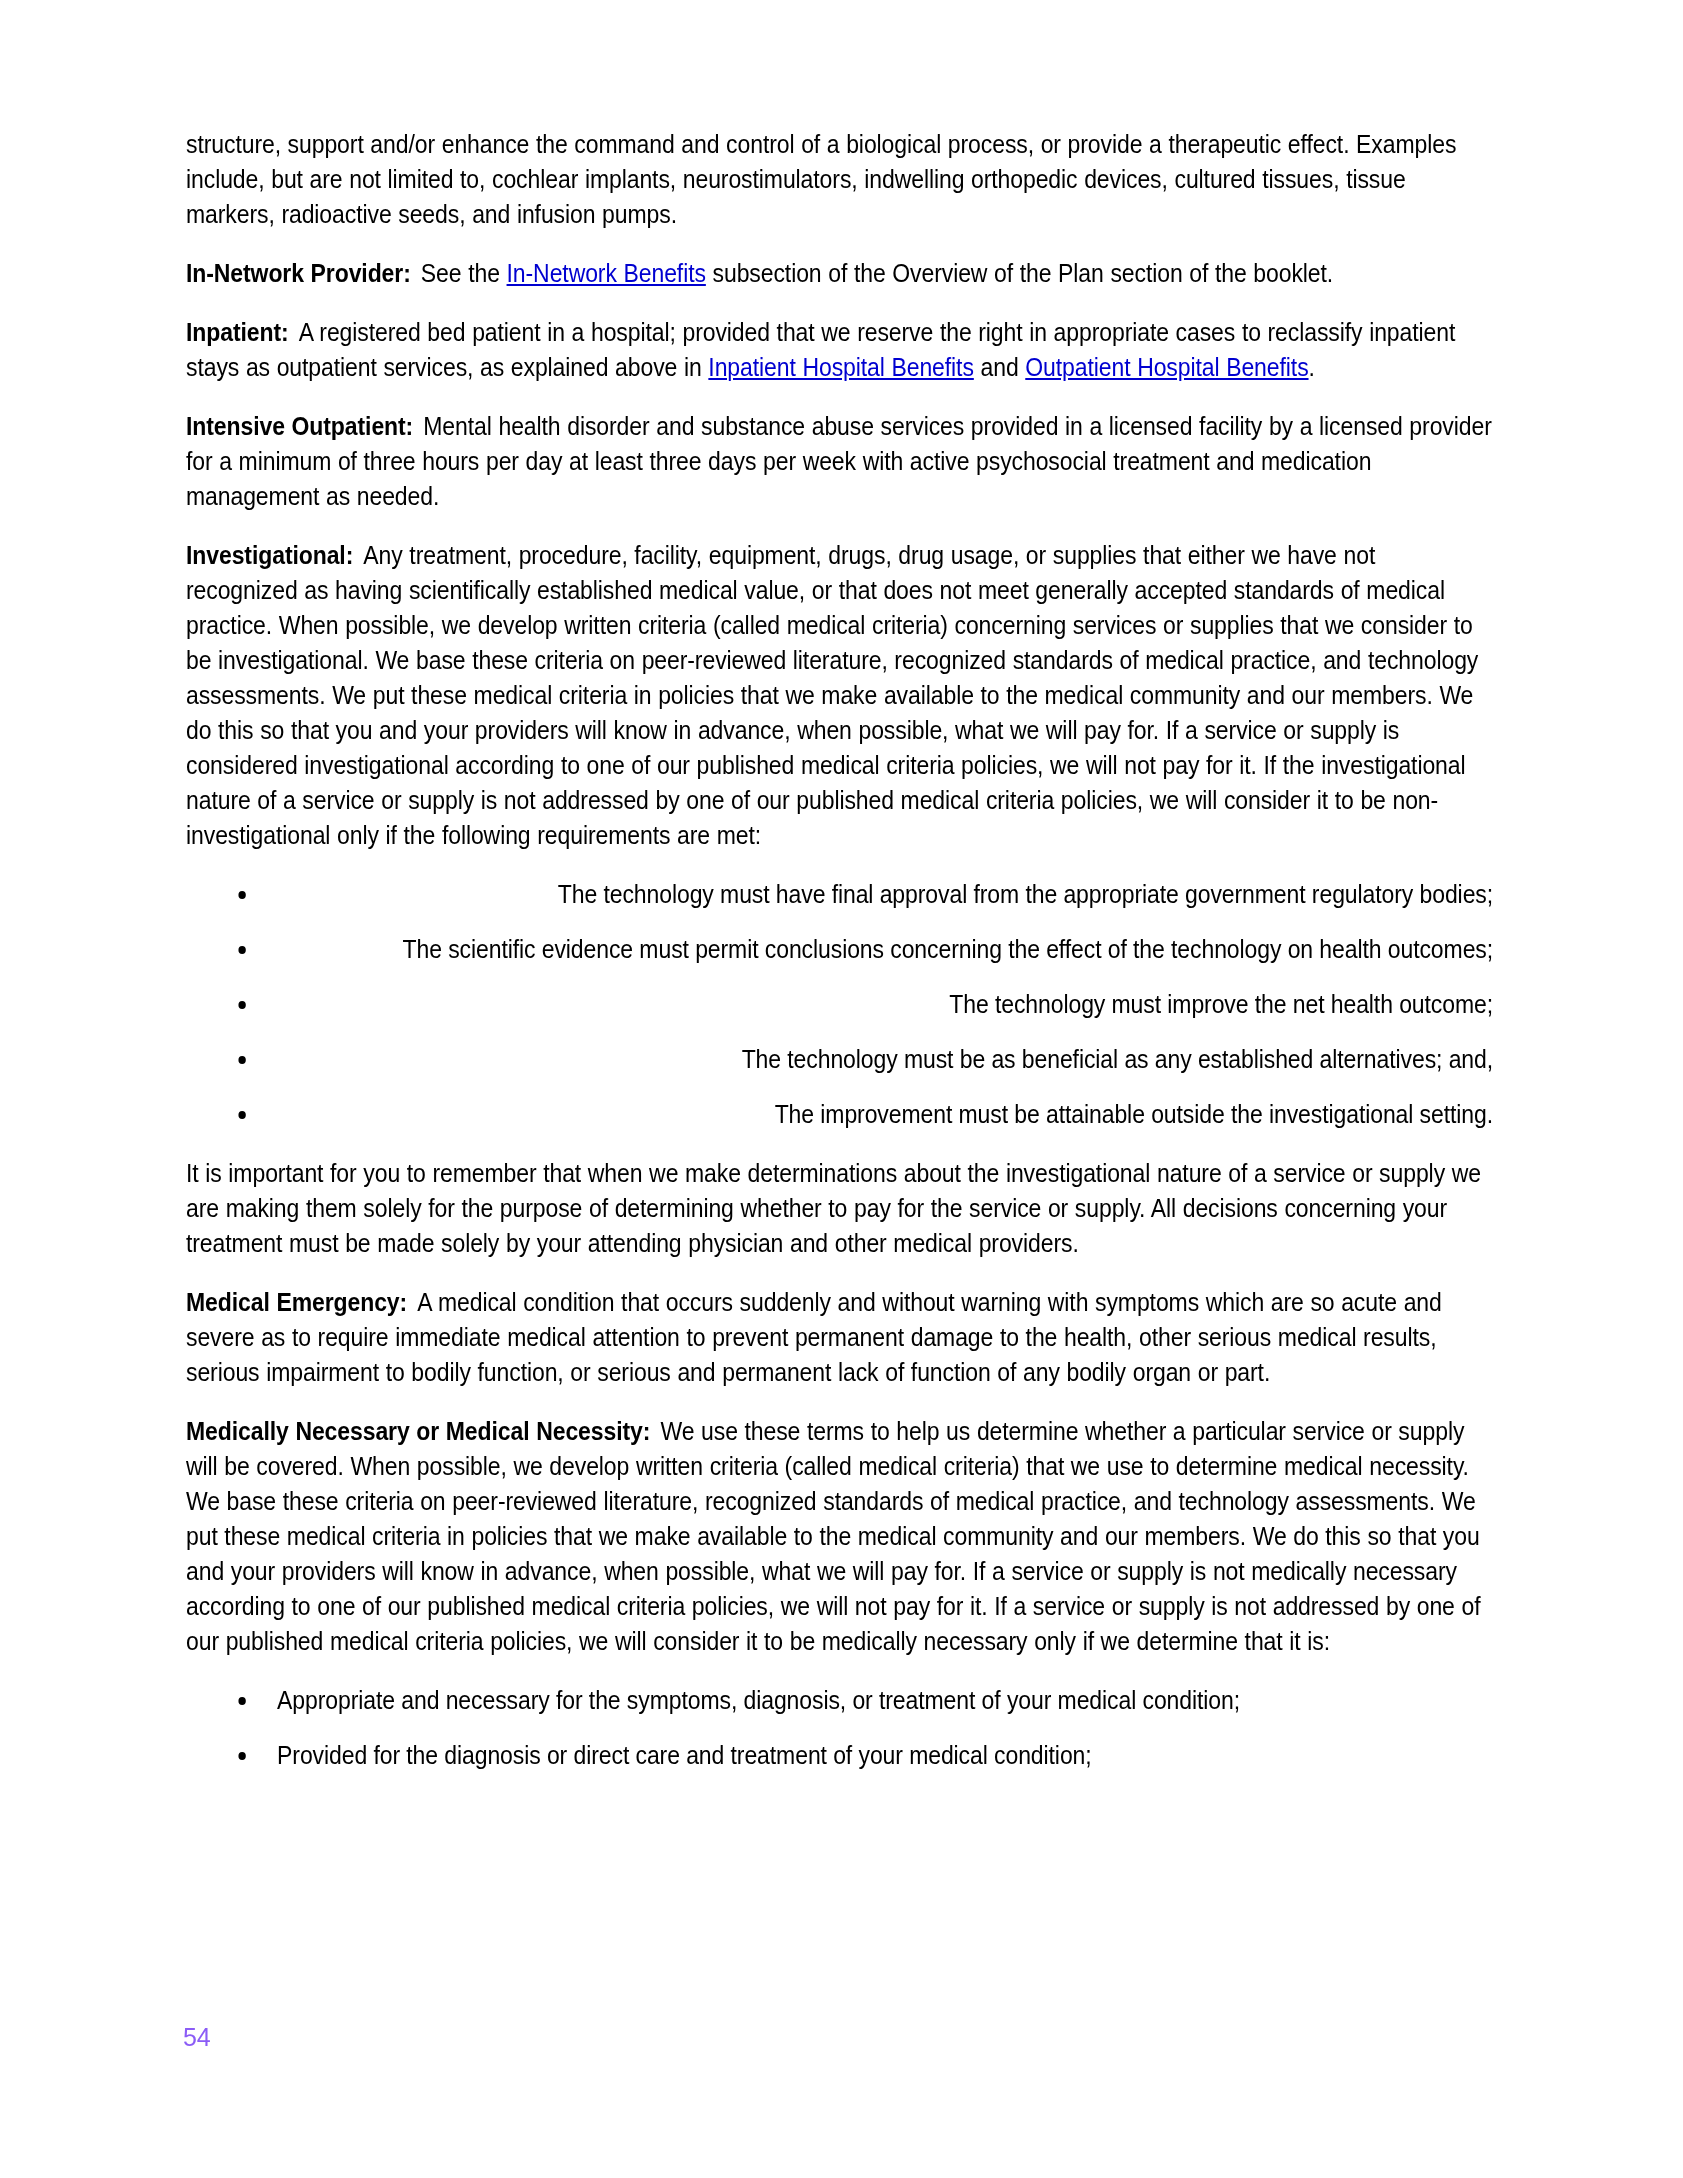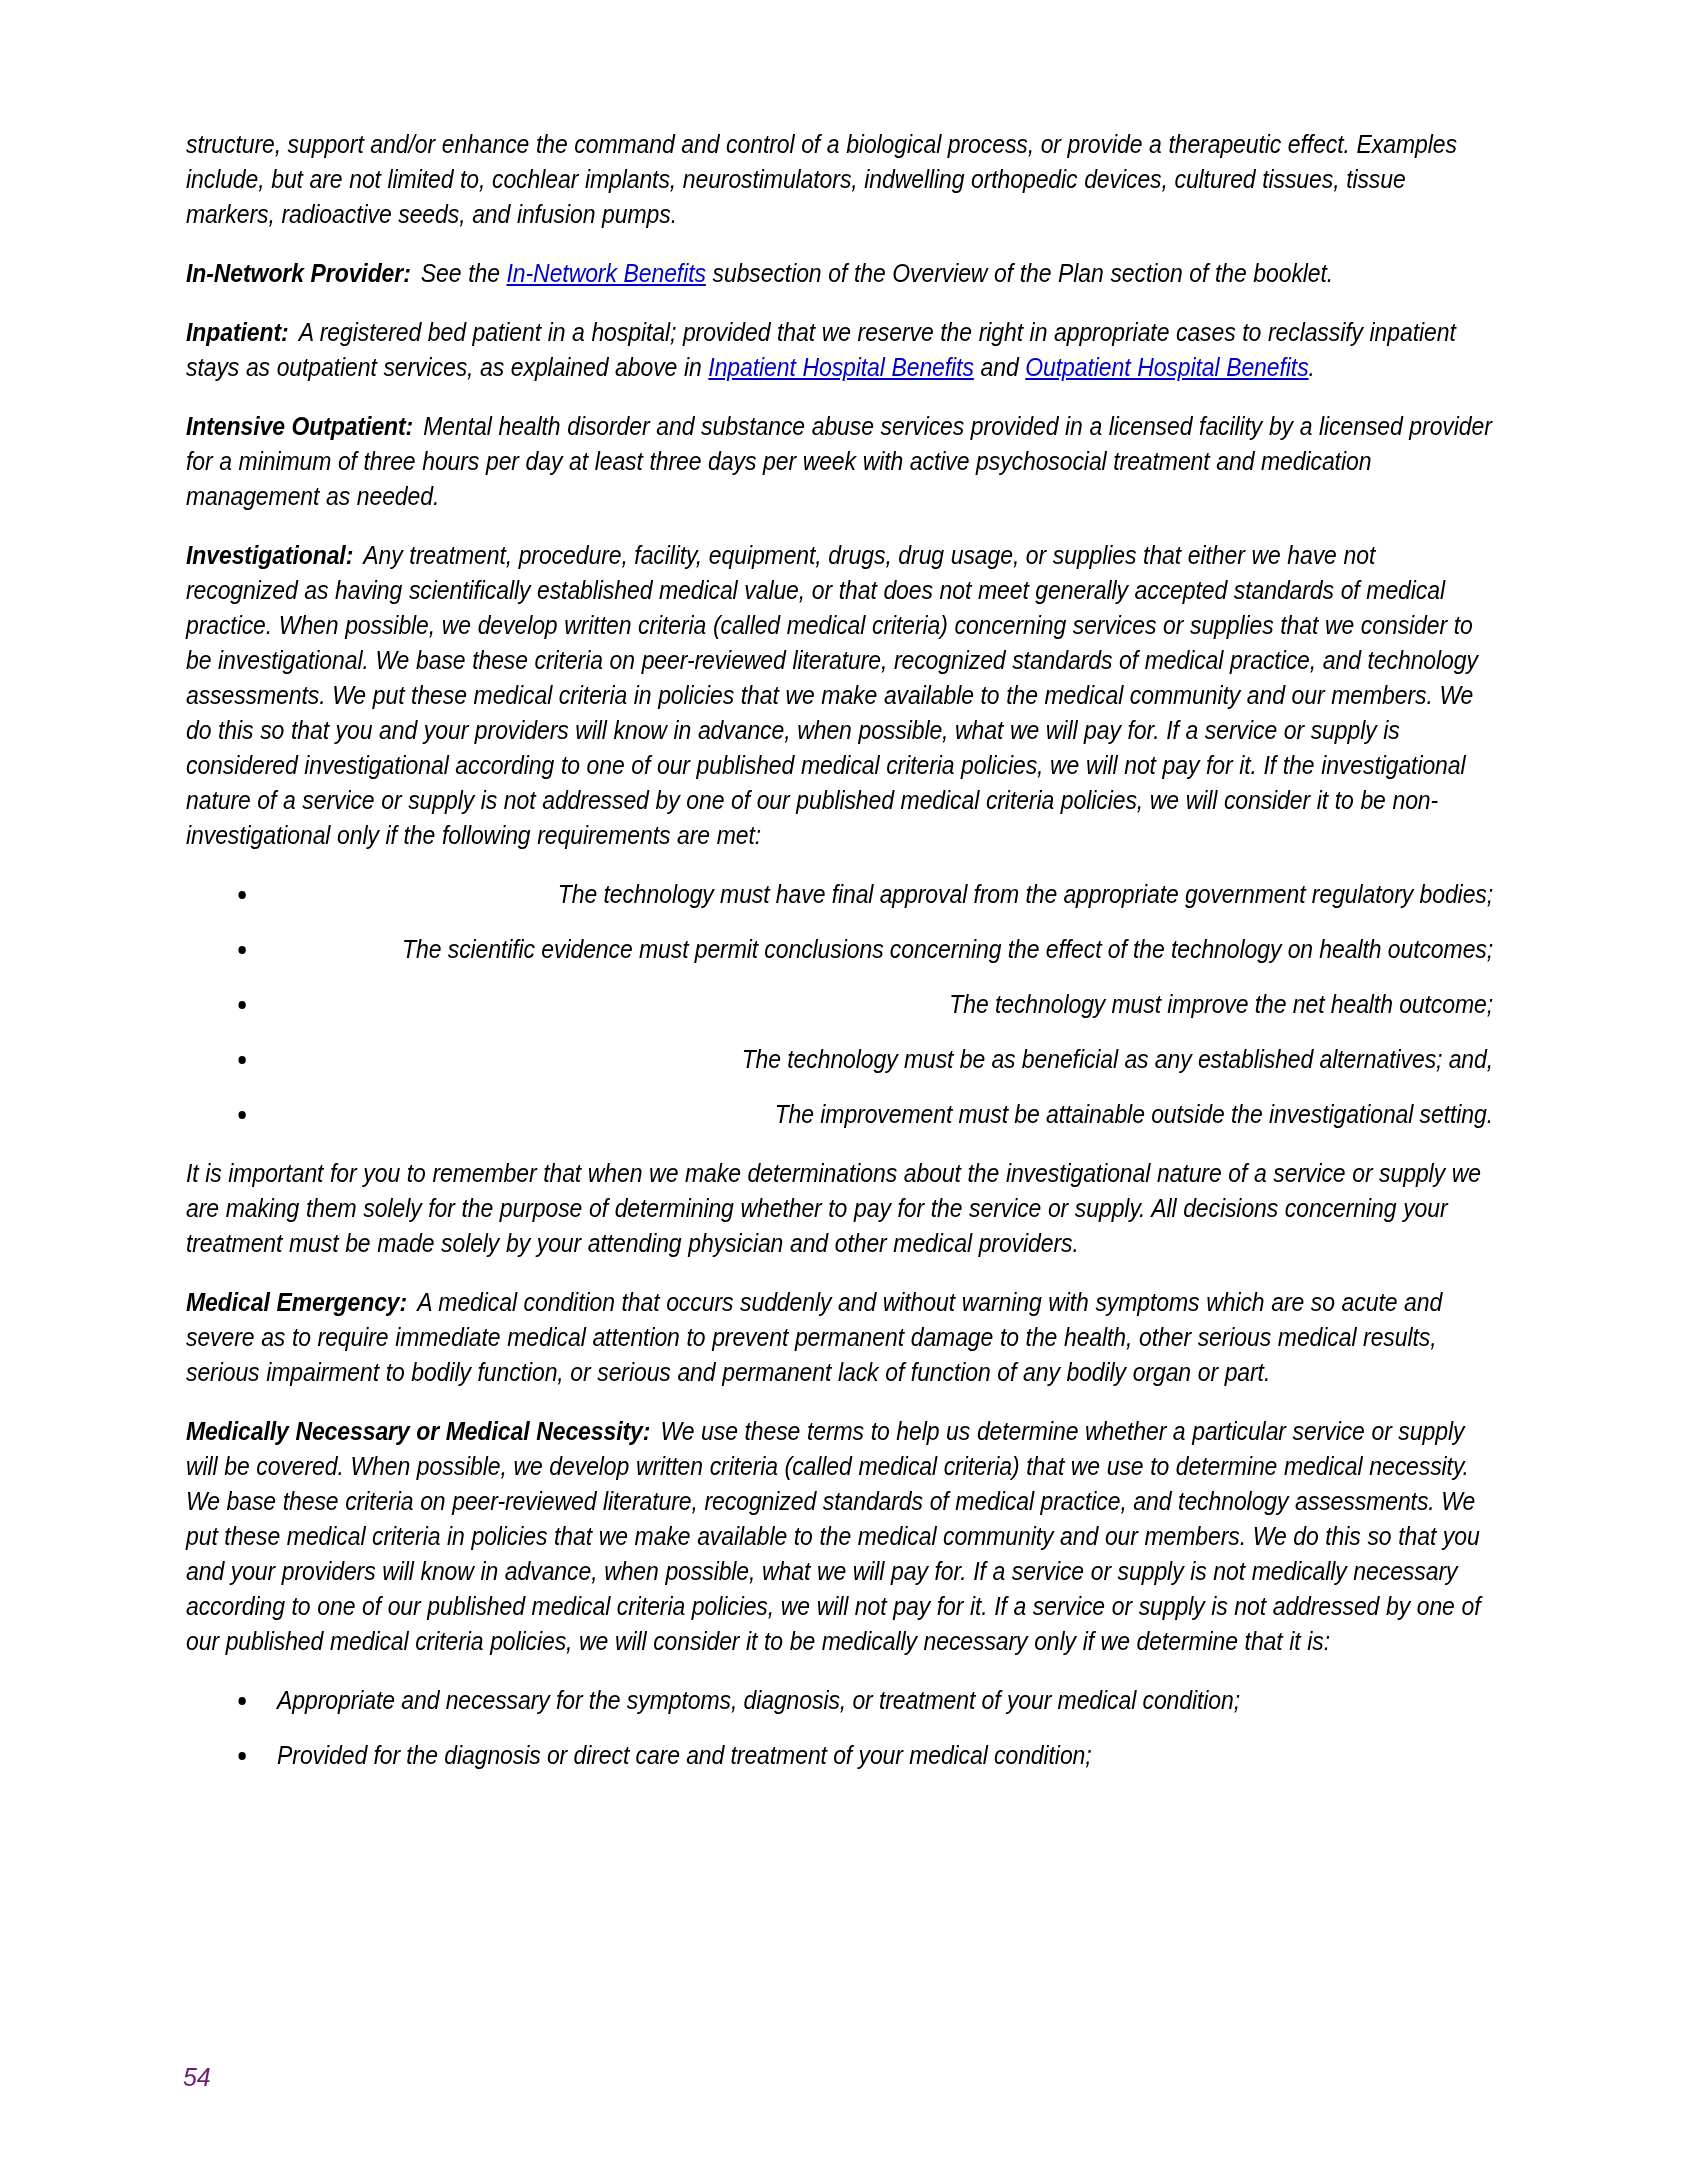--- a/index.html
+++ b/index.html
@@ -13,21 +13,20 @@
     font-family: "Liberation Sans", sans-serif;
     -webkit-font-smoothing: antialiased;
   }
 
   .page {
     position: relative;
     width: 1683px;
     height: 2178px;
     background: #ffffff;
     box-sizing: border-box;
-    font-style: italic;
   }
 
   .content {
     position: absolute;
     left: 186px;
     top: 127px;
     width: 1307px;
   }
 
   
@@ -89,23 +88,22 @@
   }
 
   .bullets-block { margin-bottom: 26px; text-align: right; }
 
   .page-number {
     position: absolute;
     left: 183px;
     top: 2023px;
     font-family: "Liberation Sans", "DejaVu Sans", sans-serif;
     font-size: 25px;
-    color: #701a75;
+    color: #8b5cf6;
     letter-spacing: -0.2px;
-    margin-top: 40px;
   }
 </style>
 </head>
 <body>
 
 <div class="page">
 
   <div class="content">
 
     <p class="para">structure, support and/or enhance the command and control of a biological process, or provide a therapeutic effect.   Examples include, but are not limited to, cochlear implants, neurostimulators, indwelling orthopedic devices, cultured tissues, tissue markers, radioactive seeds, and infusion pumps.</p>

